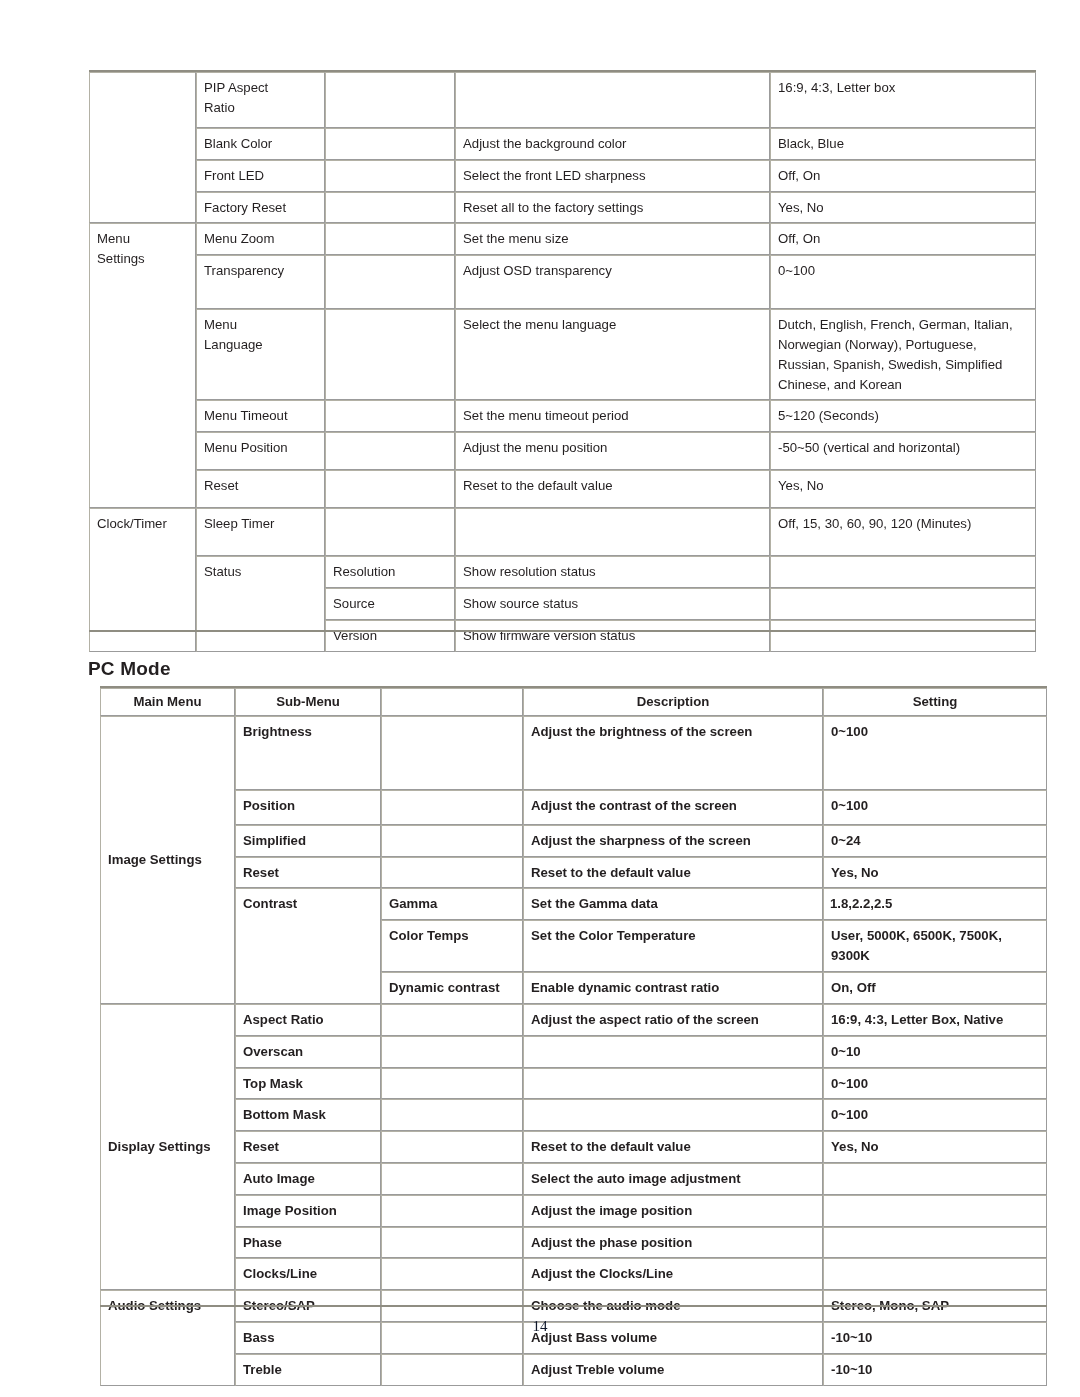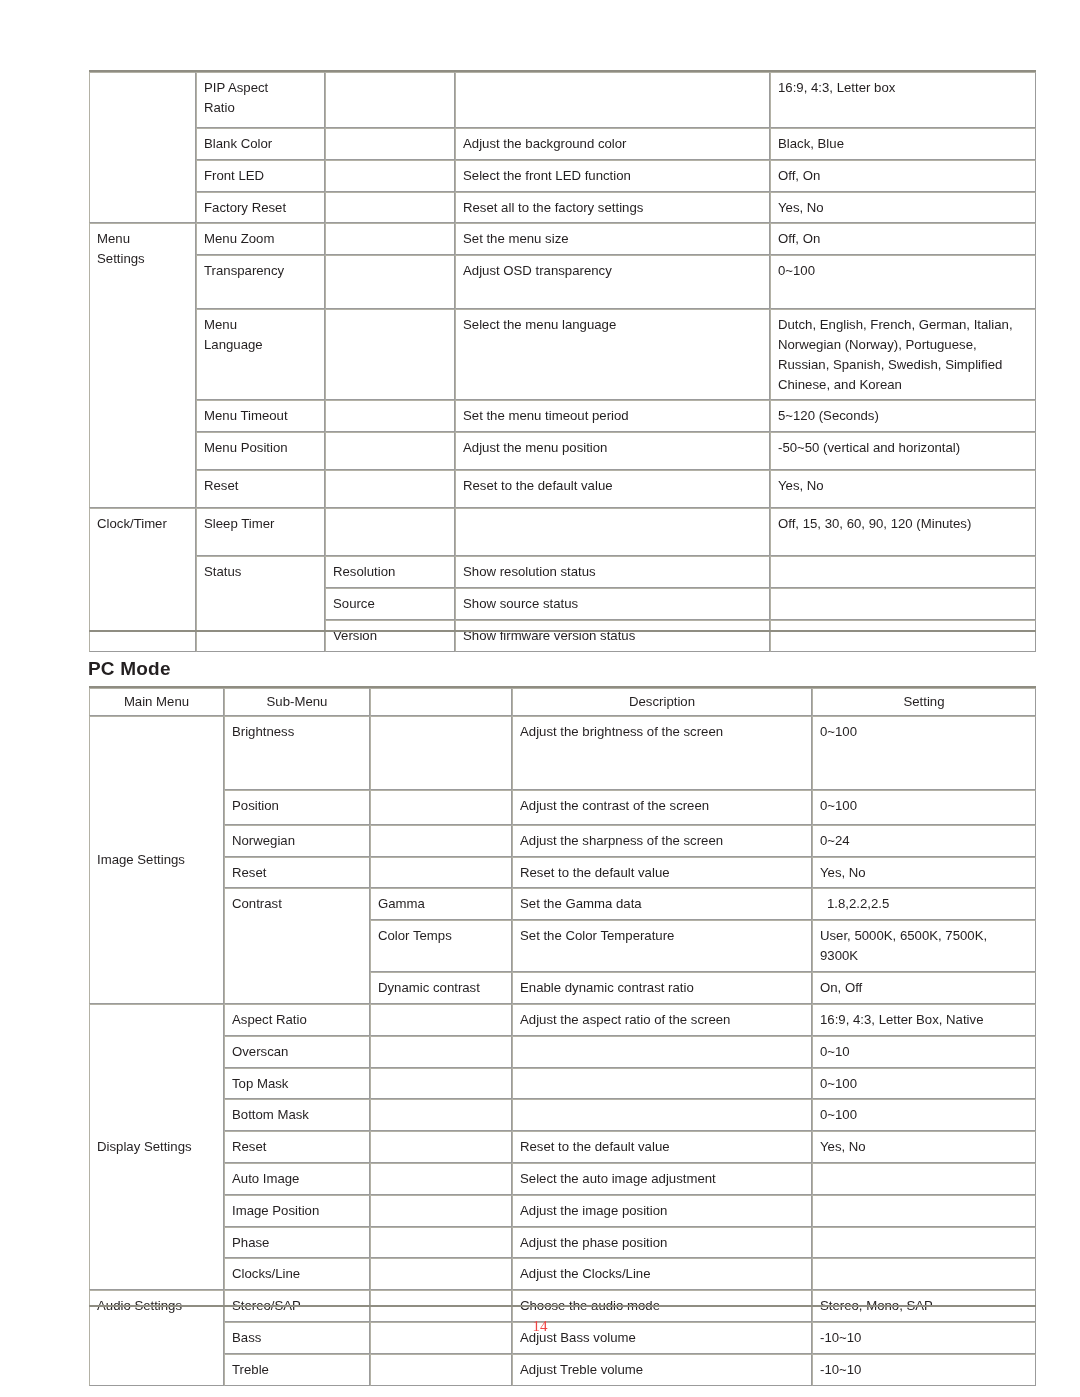--- a/index.html
+++ b/index.html
@@ -53,21 +53,21 @@
     padding-bottom: 3px;
   }
 
   table.spec td.mainmenu {
     vertical-align: top;
   }
   table.spec td.mainmenu.mid {
     vertical-align: middle;
   }
 
-  table.spec td.indent { padding-left: 14px; }
+  table.spec td.indent { padding-left: 6px; }
 
   
   .frame-top, .frame-bot {
     position: absolute;
     left: 0;
     width: 947px;
     height: 2px;
     background: #8f8d82;
   }
 
@@ -80,21 +80,21 @@
     color: #231f20;
     font-family: "Liberation Sans", sans-serif;
   }
 
   .page-number {
     position: absolute;
     width: 1080px;
     text-align: center;
     font-family: "Liberation Serif", serif;
     font-size: 15px;
-    color: #ef4444;
+    color: #0f172a;
   }
 </style>
 </head>
 <body>
 
 <div class="page">
 
   <div class="tbl-wrap" style="left:89px; top:72px;">
     <div class="frame-top" style="top:-2px;"></div>
     <table class="spec">
@@ -118,21 +118,21 @@
         <tr>
           <td>Blank Color</td>
           <td></td>
           <td>Adjust the background color</td>
           <td>Black, Blue</td>
         </tr>
 
         <tr>
           <td>Front LED</td>
           <td></td>
-          <td>Select the front LED function</td>
+          <td>Select the front LED sharpness</td>
           <td>Off, On</td>
         </tr>
 
         <tr>
           <td>Factory Reset</td>
           <td></td>
           <td>Reset all to the factory settings</td>
           <td>Yes, No</td>
         </tr>
 
@@ -206,21 +206,21 @@
           <td></td>
         </tr>
 
       </tbody>
     </table>
     <div class="frame-bot" style="top:558px;"></div>
   </div>
 
   <h2 class="section-title" style="left:88px; top:658px;">PC Mode</h2>
 
-  <div class="tbl-wrap" style="left:89px; top:688px;">
+  <div class="tbl-wrap" style="left:100px; top:688px;font-weight:bold;">
     <div class="frame-top" style="top:-2px;"></div>
     <table class="spec">
       <colgroup>
         <col style="width:135px">
         <col style="width:146px">
         <col style="width:142px">
         <col style="width:300px">
         <col style="width:224px">
       </colgroup>
       <thead>
@@ -243,21 +243,21 @@
         </tr>
 
         <tr>
           <td style="height:23px">Position</td>
           <td></td>
           <td>Adjust the contrast of the screen</td>
           <td>0~100</td>
         </tr>
 
         <tr>
-          <td>Norwegian</td>
+          <td>Simplified</td>
           <td></td>
           <td>Adjust the sharpness of the screen</td>
           <td>0~24</td>
         </tr>
 
         <tr>
           <td>Reset</td>
           <td></td>
           <td>Reset to the default value</td>
           <td>Yes, No</td>

